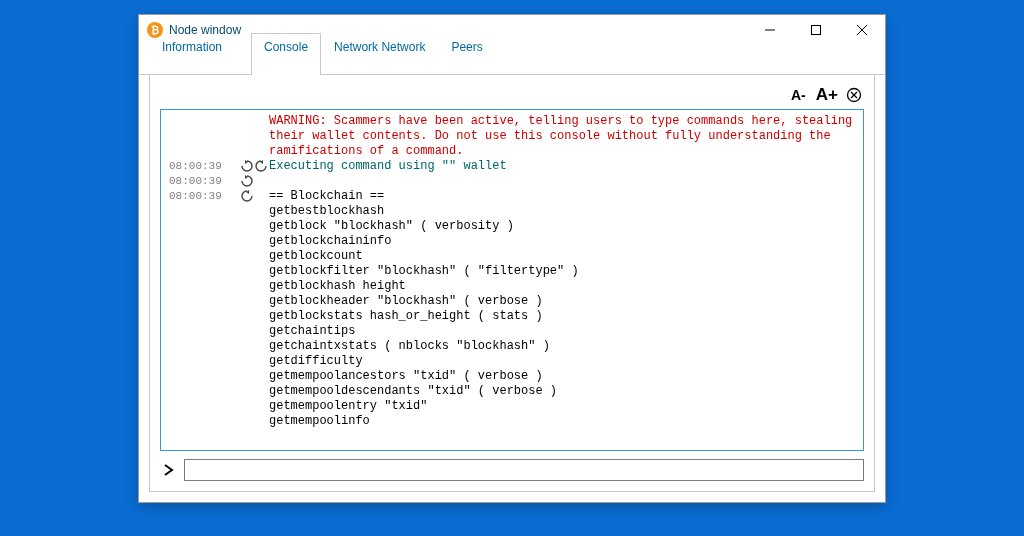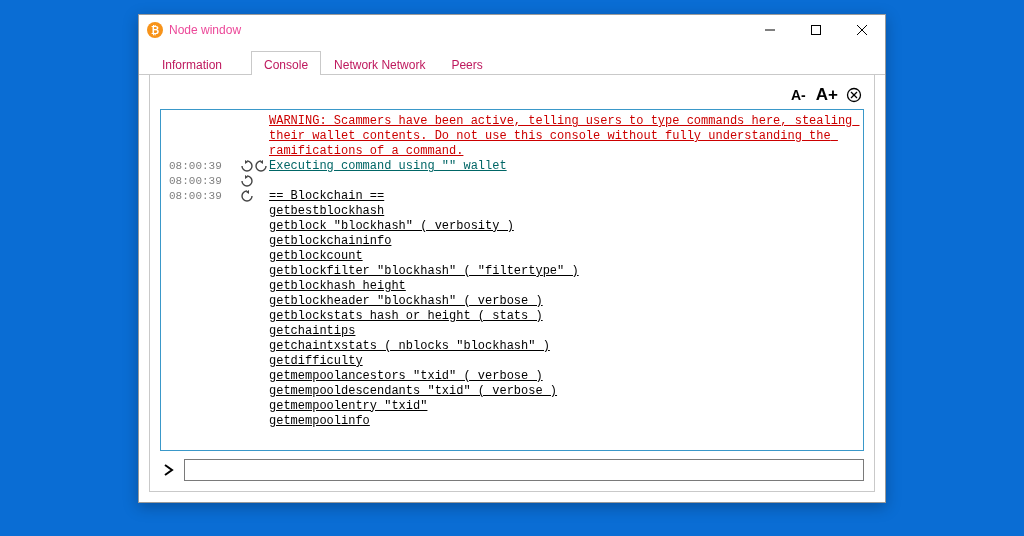--- a/index.html
+++ b/index.html
@@ -39,21 +39,21 @@
     margin-right: 6px;
     display: flex;
     align-items: center;
     justify-content: center;
     color: #fff;
     font-size: 10px;
     font-weight: bold;
   }
   .titlebar .title-text {
     font-size: 12px;
-    color: #ec4899;
+    color: #0c4a6e;
     flex: 0 0 auto;
   }
   .titlebar .spacer { flex: 1; }
   .win-controls { display: flex; }
   .win-btn {
     width: 46px;
     height: 30px;
     display: flex;
     align-items: center;
     justify-content: center;
@@ -63,23 +63,23 @@
   .tabbar {
     display: flex;
     align-items: flex-end;
     padding: 0 10px;
     height: 30px;
     background: #fff;
     border-bottom: 1px solid #c9c9c9;
     gap: 0;
   }
   .tabbar .tab {
-    padding: 6px 12px 3px 12px;
+    padding: 6px 12px 21px 12px;
     font-size: 12px;
-    color: #be185d;
+    color: #0369a1;
     border: 1px solid transparent;
     border-bottom: none;
     position: relative;
     margin-bottom: -1px;
     background: transparent;
   }
   .tabbar .tab.active {
     border-color: #c9c9c9;
     background: #fff;
     margin-left: 16px;
@@ -162,21 +162,20 @@
     align-items: flex-start;
     justify-content: flex-start;
     padding-top: 1px;
     gap: 2px;
   }
   .icon-col svg { display: inline; }
   .text-col {
     flex: 1;
     white-space: pre-wrap;
     word-break: break-word;
-    text-decoration: underline;
   }
   .warning-text { color: #cc0000; }
   .cmd-text { color: #006666; }
   .input-row {
     display: flex;
     align-items: center;
     margin-top: 8px;
     gap: 6px;
   }
   .prompt-icon {

